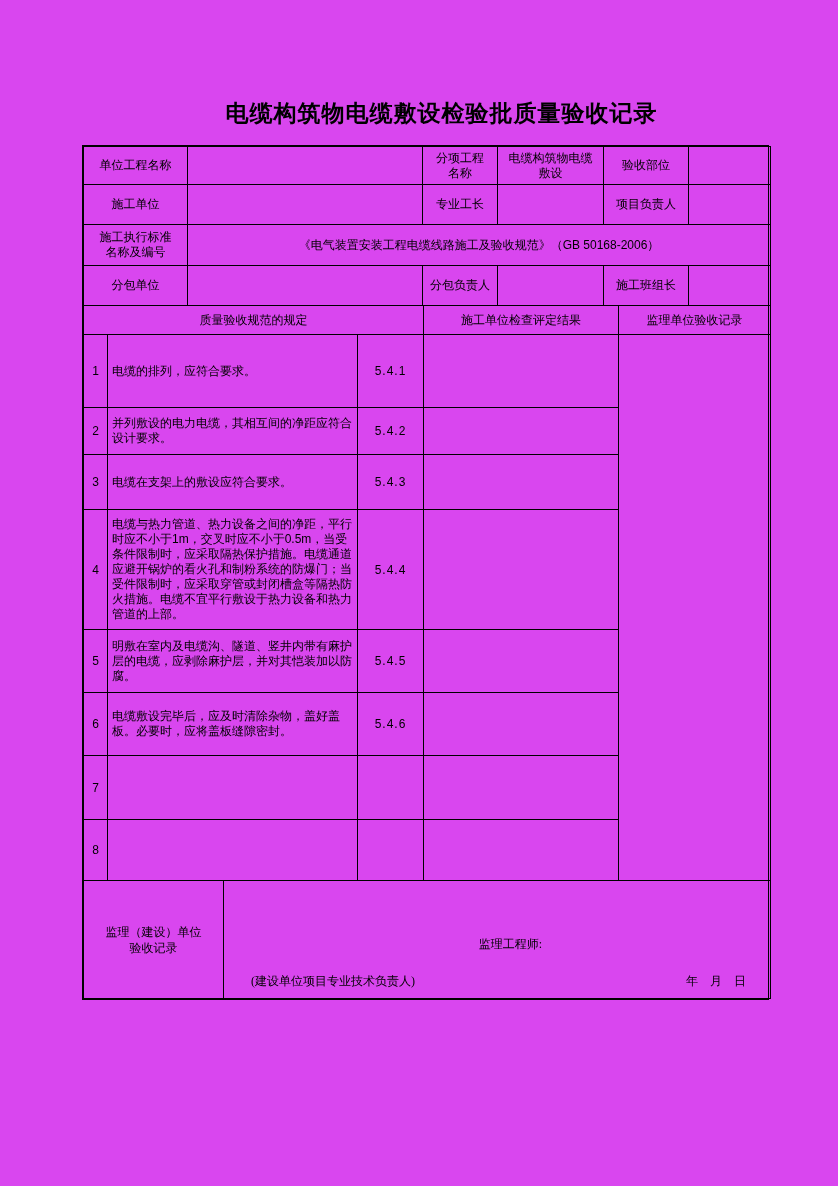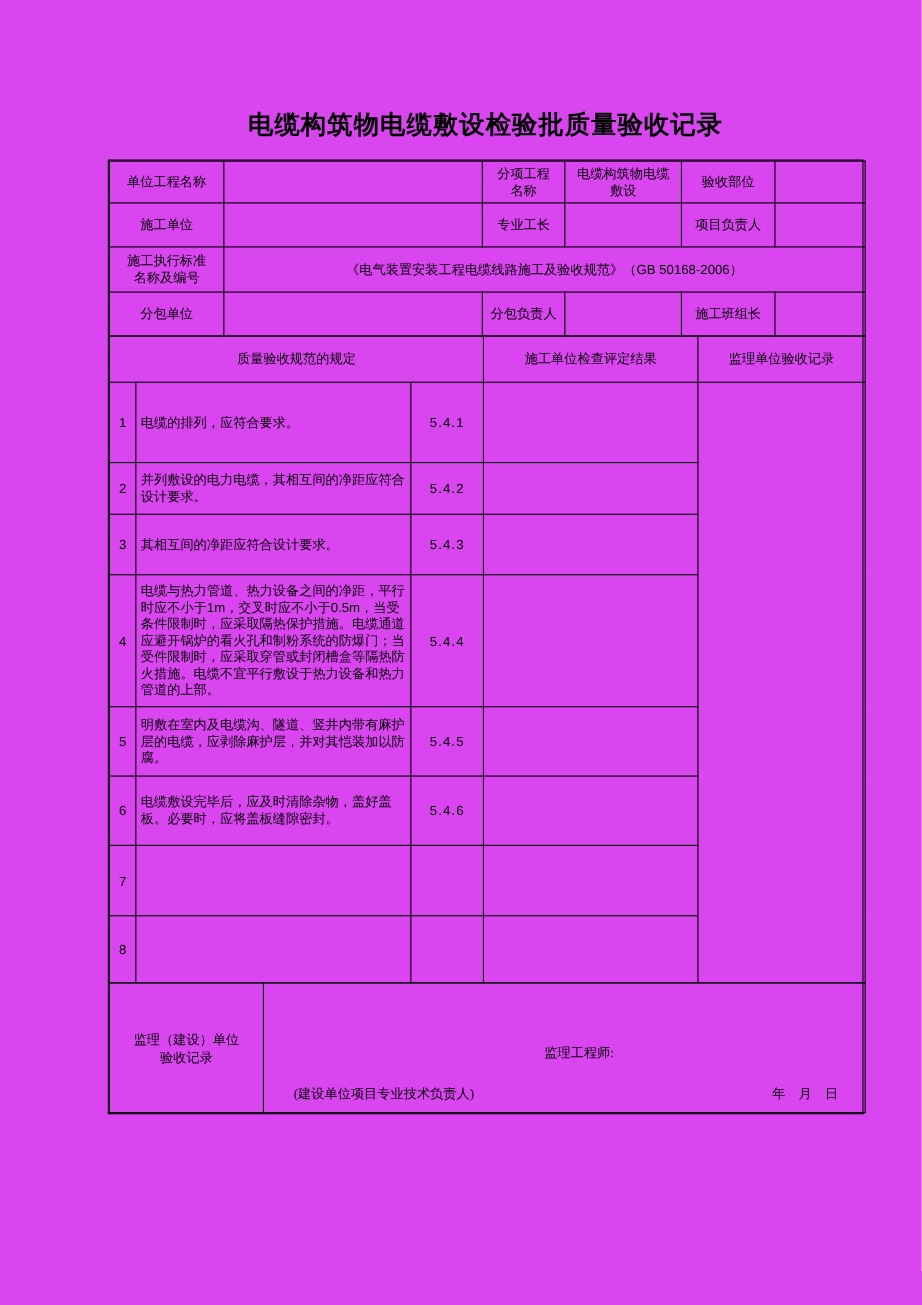--- a/index.html
+++ b/index.html
@@ -11,21 +11,21 @@
   }
   .page { position: relative; width: 838px; height: 1186px; background: #d946ef; overflow: hidden; }
 
   .doc-title {
     position: absolute; top: 98px; left: 98px; width: 687px;
     text-align: center; font-size: 23px; font-weight: bold; letter-spacing: 1px;
     white-space: nowrap;
   }
 
   .table-wrap {
-    position: absolute; left: 98px; top: 145px; width: 687px;
+    position: absolute; left: 82px; top: 145px; width: 687px;
     border: 1px solid #000;
   }
   table {
     width: 100%; border-collapse: collapse; table-layout: fixed;
   }
   table + table { margin-top: -1px; }
   th, td {
     border: 1px solid #000;
     font-size: 12px; font-weight: normal;
     vertical-align: middle;
@@ -35,21 +35,21 @@
   .prewrap { white-space: pre-line; }
 
   
   .info-table tr.r1 { height: 38px; }
   .info-table tr.r2 { height: 40px; }
   .info-table tr.r3 { height: 41px; }
   .info-table tr.r4 { height: 40px; }
   .info-table th, .info-table td { line-height: 15px; }
 
   
-  .main-table tr.hrow { height: 42px; margin-top: 20px; }
+  .main-table tr.hrow { height: 29px; margin-top: 20px; }
   .main-table td.item-text {
     text-align: left; padding: 2px 4px; line-height: 15px;
   }
   .main-table td.code { text-align: center; letter-spacing: 1px; }
 
   
   .footer-table tr.f1 { height: 97px; }
   .footer-table tr.f2 { height: 118px; font-family: Liberation Serif, serif; }
   .footer-table th { line-height: 16px; }
   .footer-cell { vertical-align: bottom; }
@@ -139,21 +139,21 @@
         <td rowspan="8"></td>
       </tr>
       <tr style="height:47px">
         <td class="c">2</td>
         <td class="item-text">并列敷设的电力电缆，其相互间的净距应符合设计要求。</td>
         <td class="code">5.4.2</td>
         <td></td>
       </tr>
       <tr style="height:55px">
         <td class="c">3</td>
-        <td class="item-text">其相互间的净距应符合设计要求。</td>
+        <td class="item-text">电缆在支架上的敷设应符合要求。</td>
         <td class="code">5.4.3</td>
         <td></td>
       </tr>
       <tr style="height:120px">
         <td class="c">4</td>
         <td class="item-text">电缆与热力管道、热力设备之间的净距，平行时应不小于1m，交叉时应不小于0.5m，当受条件限制时，应采取隔热保护措施。电缆通道应避开锅炉的看火孔和制粉系统的防爆门；当受件限制时，应采取穿管或封闭槽盒等隔热防火措施。电缆不宜平行敷设于热力设备和热力管道的上部。</td>
         <td class="code">5.4.4</td>
         <td></td>
       </tr>
       <tr style="height:63px">

